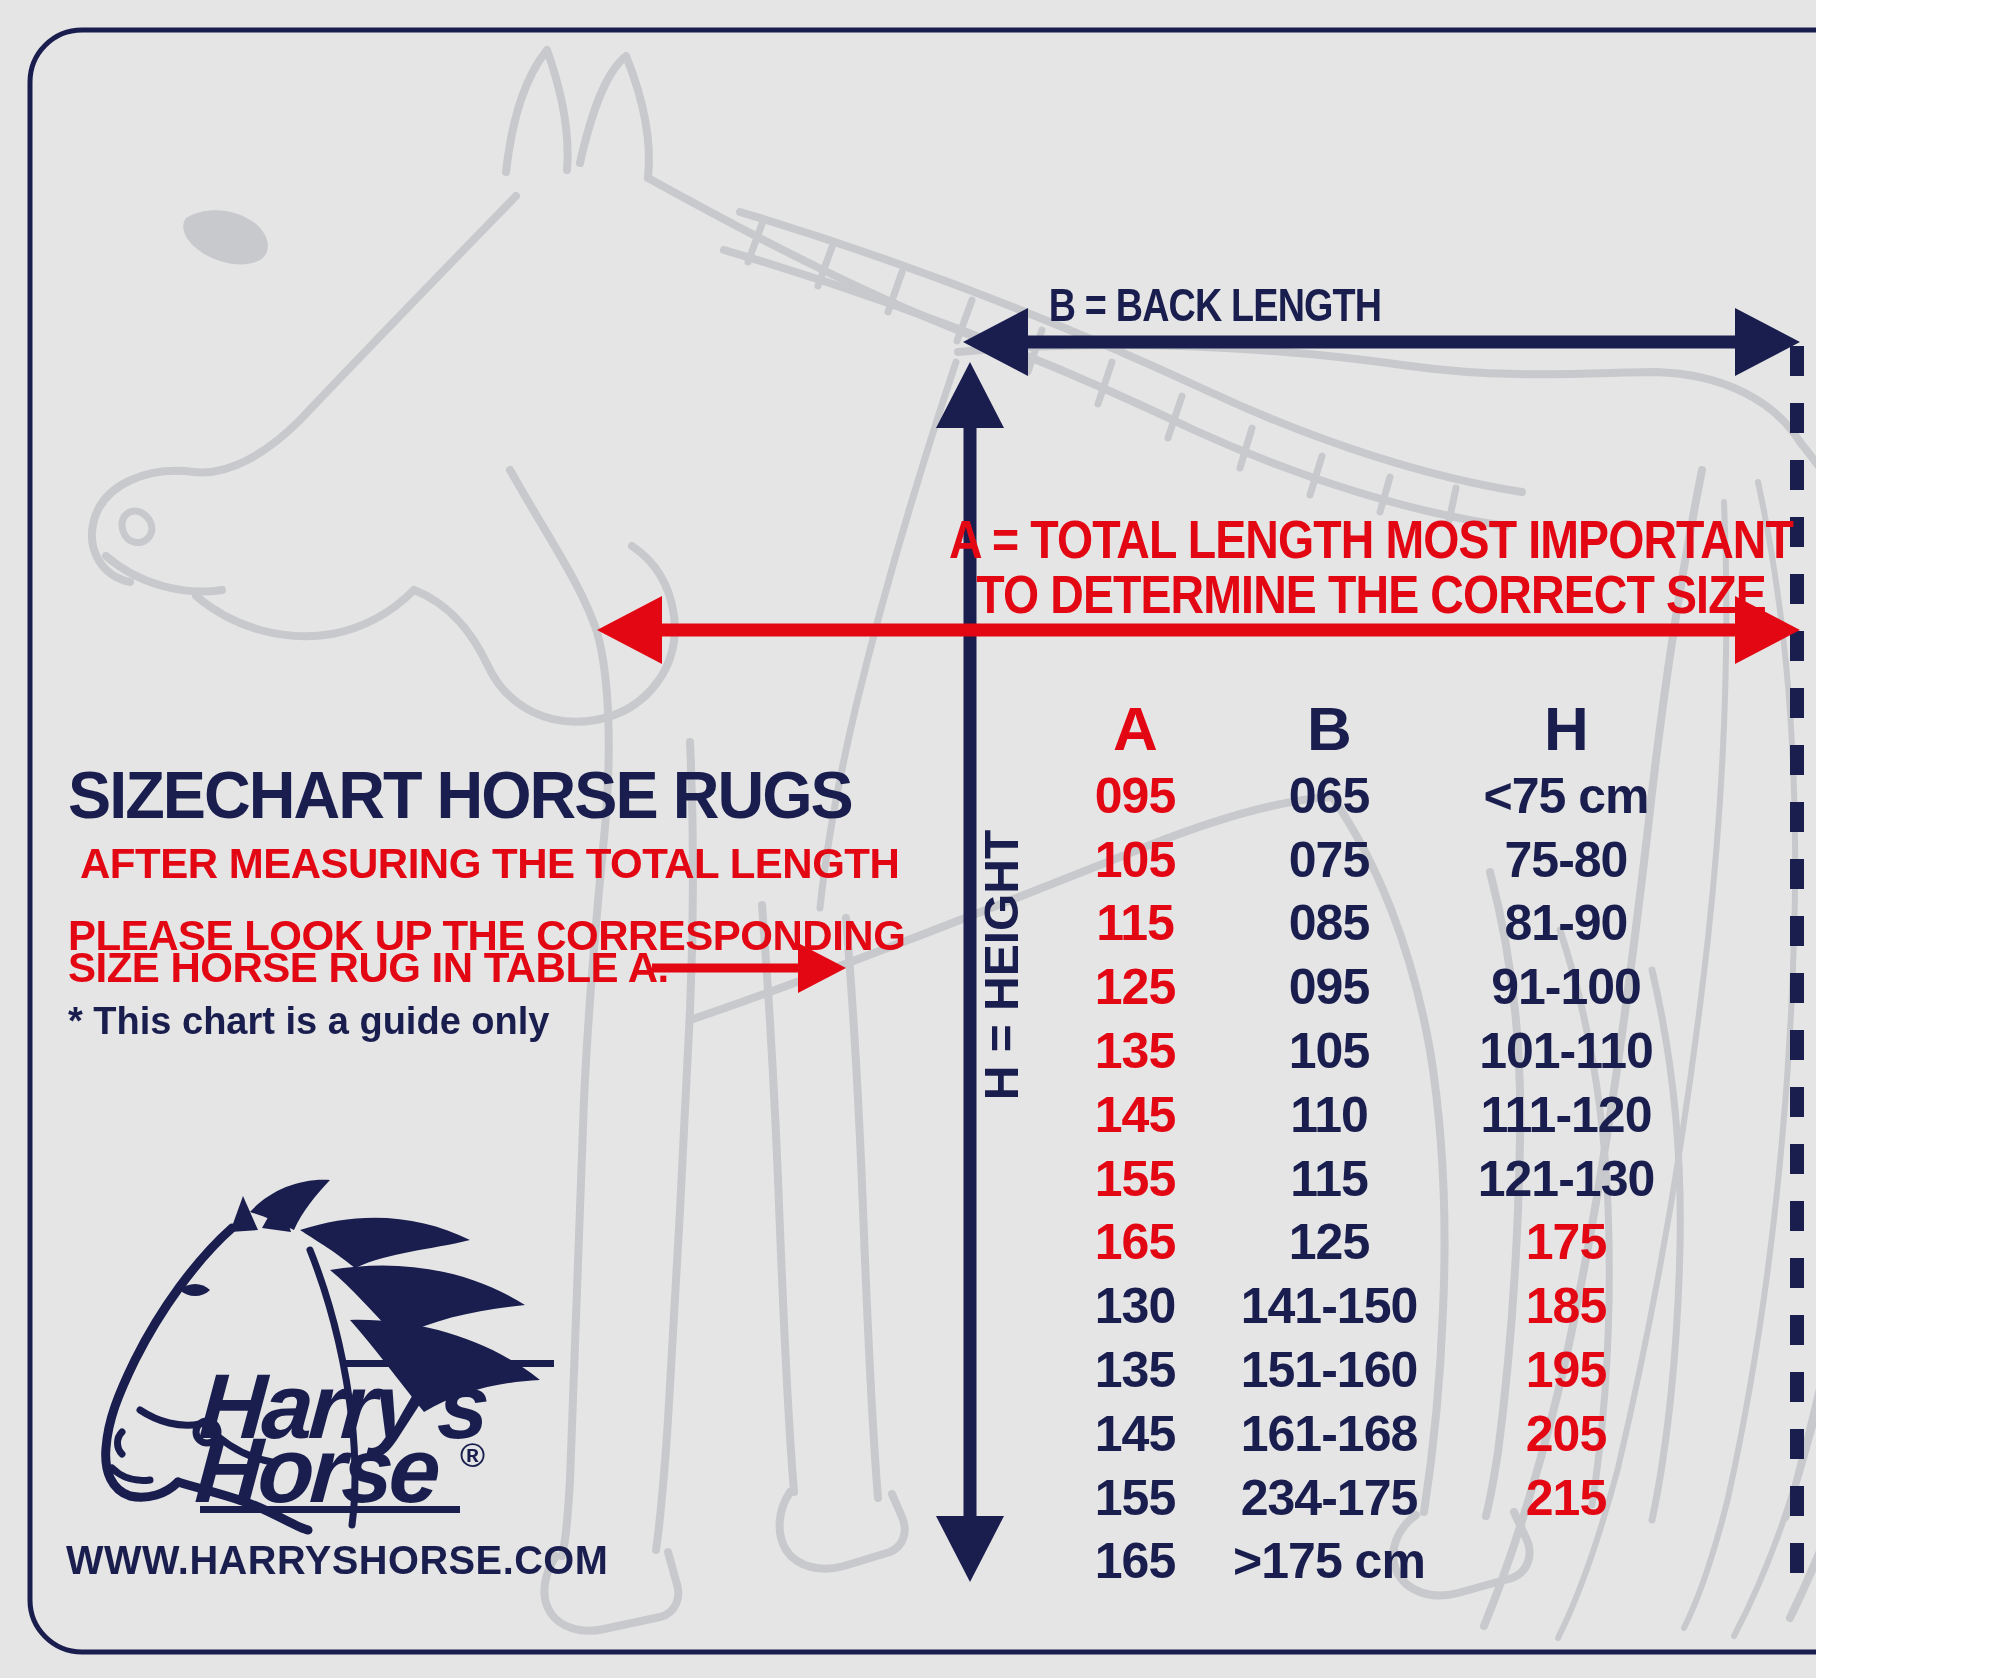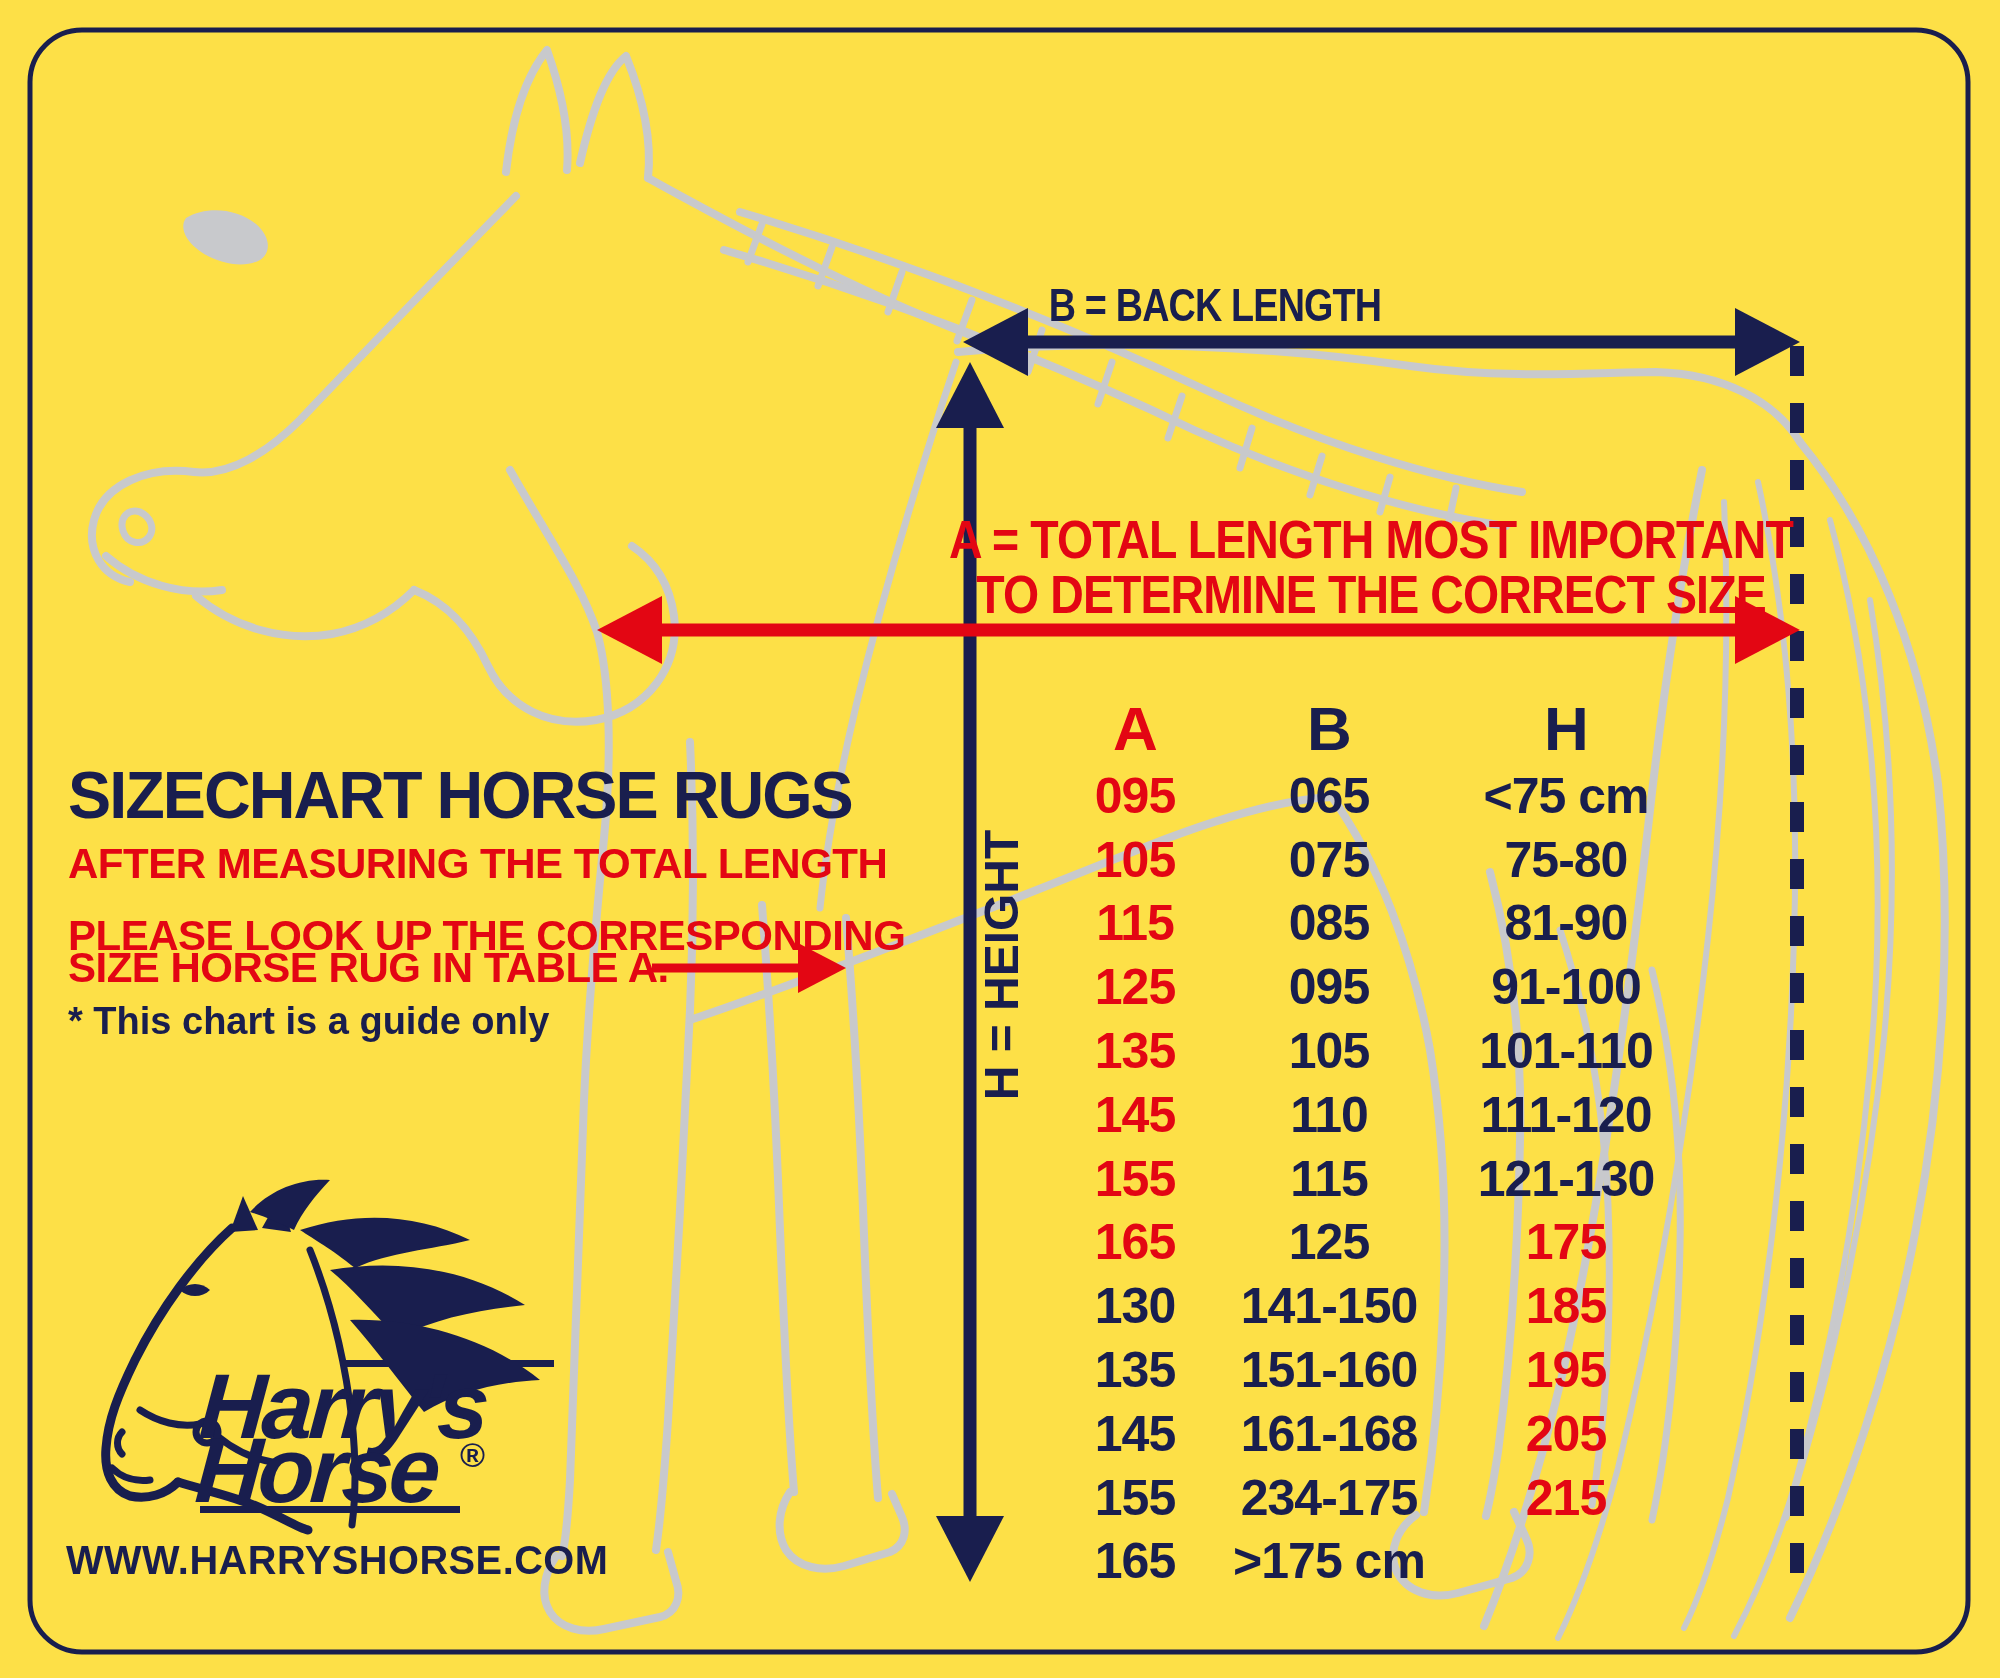--- a/index.html
+++ b/index.html
@@ -1,35 +1,35 @@
 <!DOCTYPE html>
 <html><head>
 <meta charset="utf-8">
 <style>
   html,body{margin:0;padding:0;background:#ffffff;}
   .canvas{
-    position:relative;width:2000px;height:1678px;background:#fde047;
+    position:relative;width:1816px;height:1678px;background:#e5e5e5;
     overflow:hidden;font-family:"Liberation Sans",sans-serif;
   }
   svg.layer{position:absolute;left:0;top:0;width:2000px;height:1678px;}
   .txt{position:absolute;white-space:nowrap;line-height:1;}
   .navy{color:#191e4e;}
   .red{color:#e30613;}
 
   .b-label{left:1215px;top:282px;font-size:46px;font-weight:bold;letter-spacing:-1px;
     transform:translateX(-50%) scaleX(0.82);transform-origin:center;}
   .a-label1{left:1371px;top:512px;font-size:54px;font-weight:bold;letter-spacing:-1px;
     transform:translateX(-50%) scaleX(0.86);}
   .a-label2{left:1371px;top:567px;font-size:54px;font-weight:bold;letter-spacing:-1px;
     transform:translateX(-50%) scaleX(0.86);}
   .h-label{left:1002px;top:965px;font-size:48px;font-weight:bold;letter-spacing:0px;
     transform:translate(-50%,-50%) rotate(-90deg);}
 
   .title{left:68px;top:762px;font-size:66px;font-weight:bold;letter-spacing:-2px;transform:scaleX(0.98);transform-origin:left;}
-  .instr1{left:68px;top:843px;}
+  .instr1{left:80px;top:843px;}
   .instr2{left:68px;top:895px;margin-top:20px;}
   .instr3{left:68px;top:947px;}
   .instr{font-size:42px;font-weight:bold;letter-spacing:-0.5px;}
   .footnote{left:68px;top:1002px;font-size:38px;font-weight:bold;}
 
   .sizetable{
     position:absolute;left:1040px;top:692px;
     display:grid;grid-template-columns:190px 198px 276px;
     grid-template-rows:72px repeat(13,63.8px);
   }

